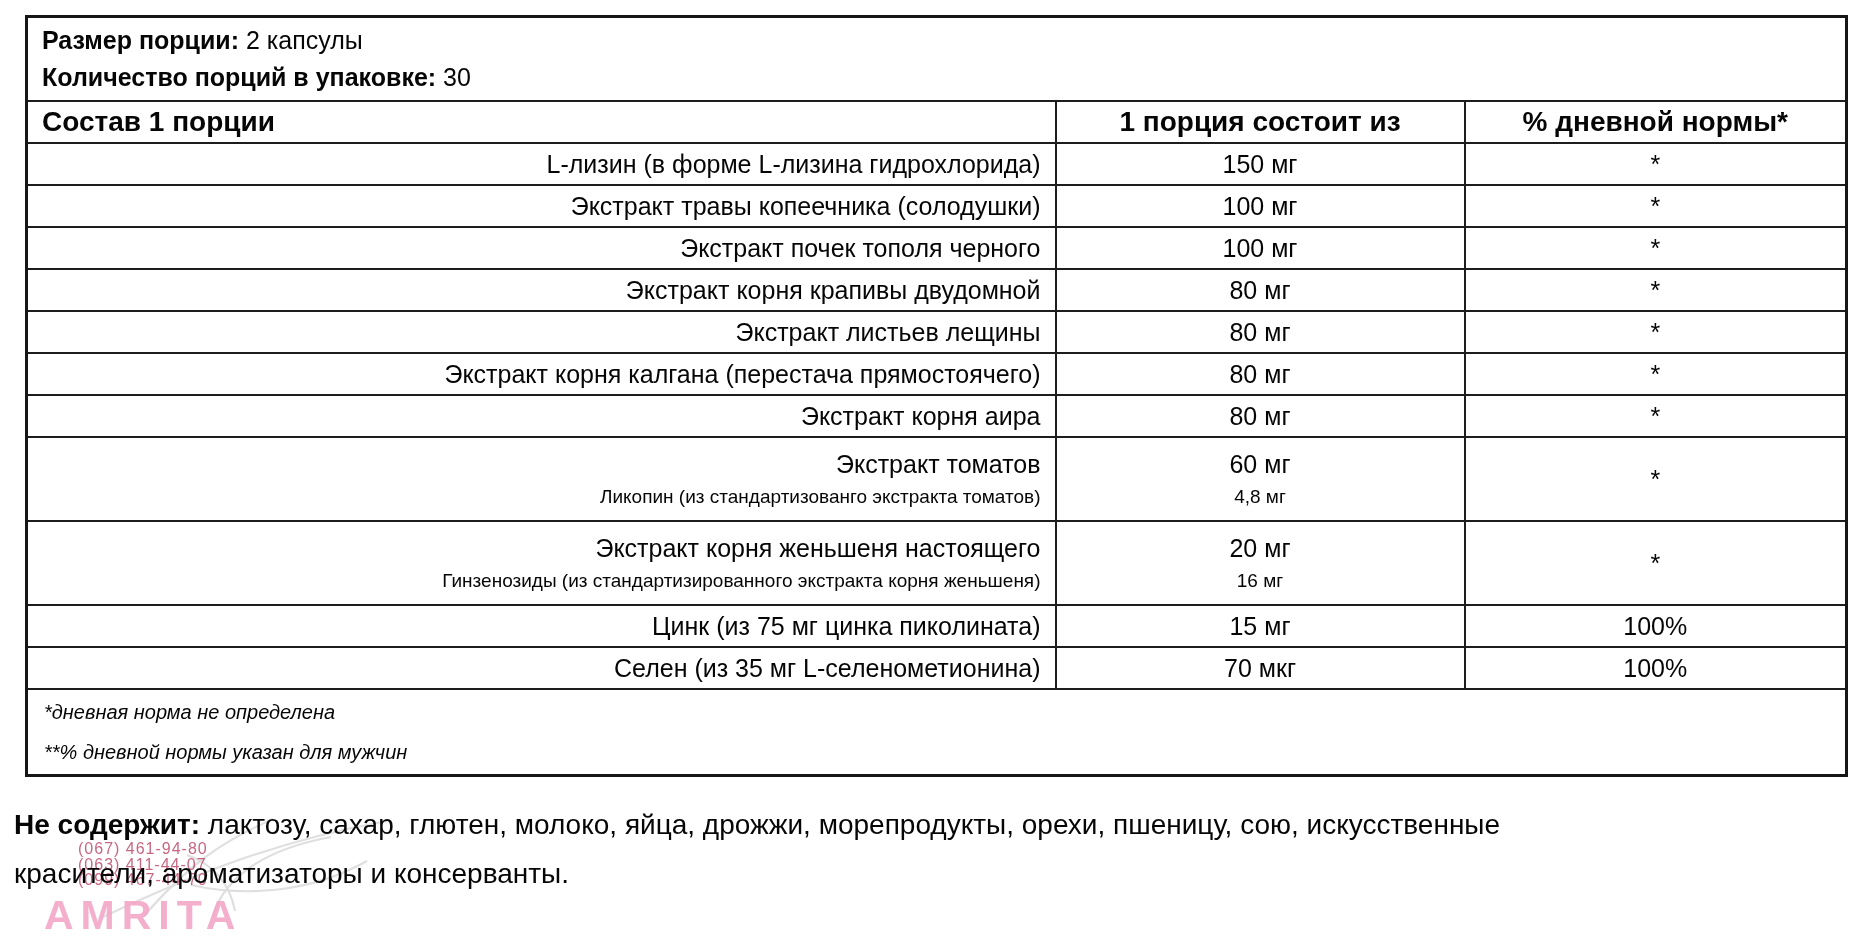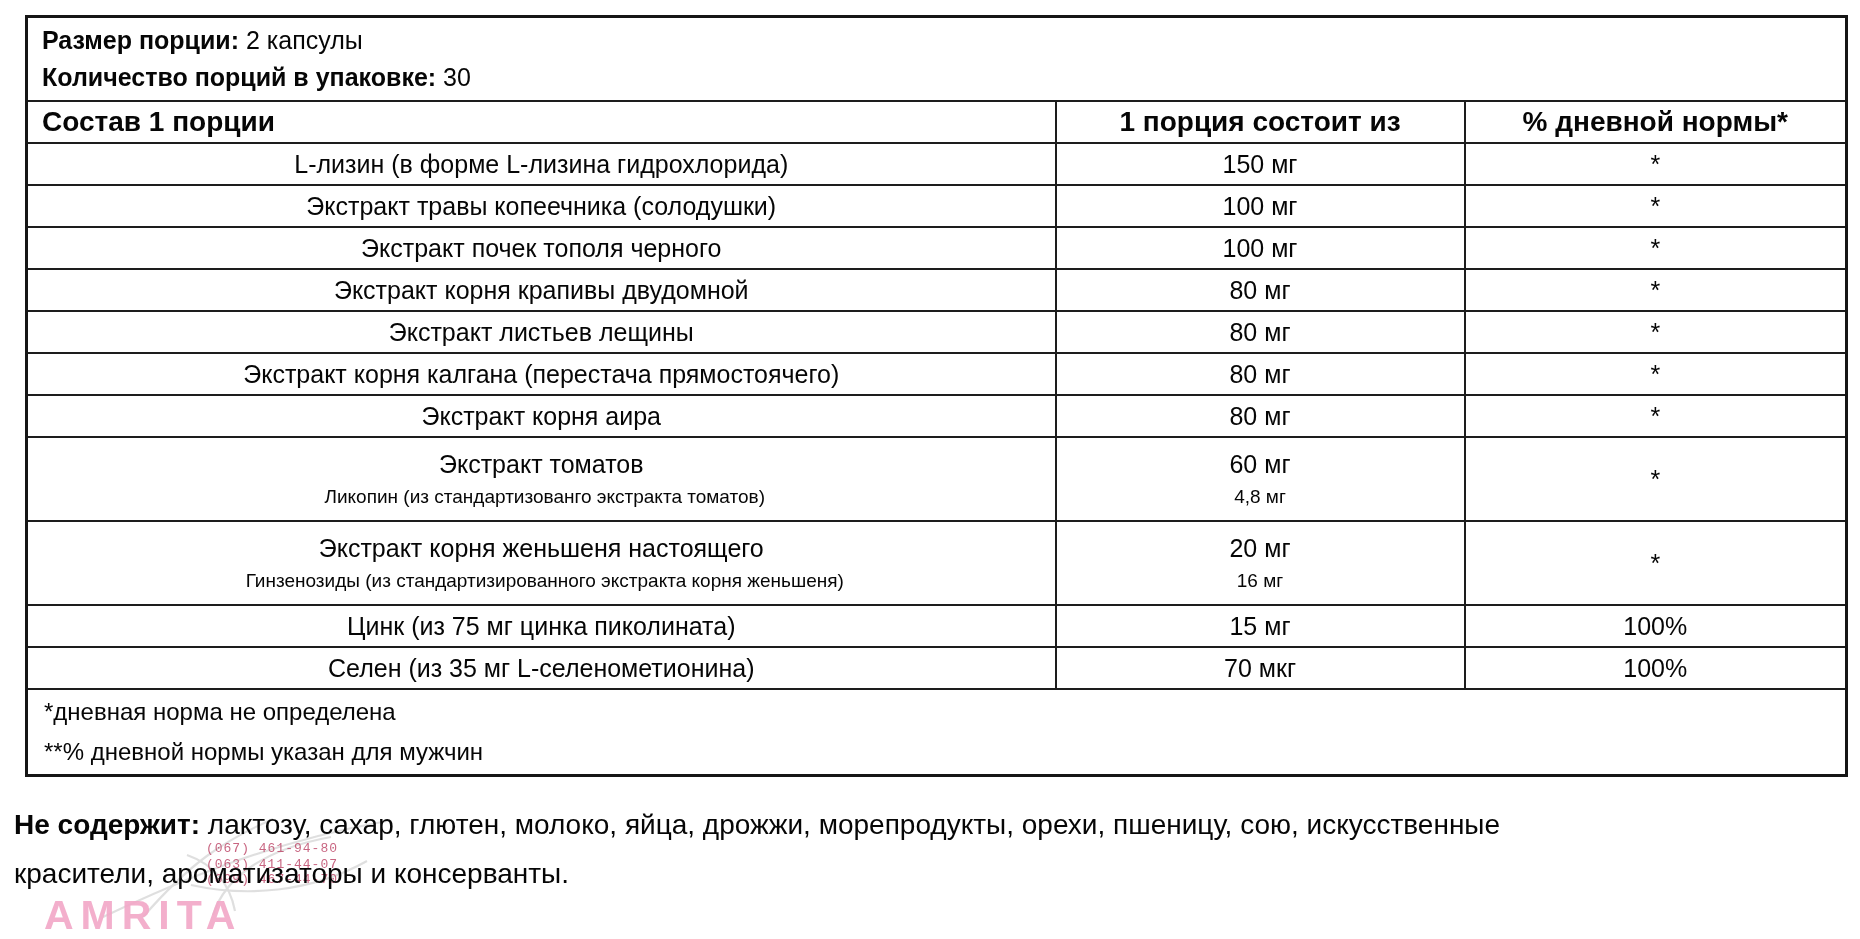--- a/index.html
+++ b/index.html
@@ -20,39 +20,39 @@
     font-size:25px;color:#060606;
     vertical-align:middle;
   }
   tr.serving-row td{height:82px;border-bottom:2px solid #1d1d1d;}
   tr.serving-row .line{line-height:37px;}
   tr.serving-row .lbl{font-weight:bold;}
   tr.head-row th{height:40px;font-size:28px;font-weight:bold;text-align:center;}
   tr.head-row th.c1{text-align:left;}
   tbody.rows td{height:40px;}
   tbody.rows tr.merged td{height:82px;}
-  td.c1{text-align:center;}
+  td.c1{text-align:right;}
   td.c2,td.c3{text-align:center;}
   .sub{font-size:19px;margin-top:7px;}
   td.c1 .sub{padding-left:7px;}
   tfoot td{height:84px;}
-  tfoot .note{line-height:40px;font-size:24px;padding-left:2px;}
+  tfoot .note{line-height:40px;font-size:20px;padding-left:2px;font-style:italic;}
   
   .disclaimer{
     position:absolute;left:14px;top:800px;width:1800px;
     font-size:28px;line-height:49px;color:#060606;z-index:2;
   }
   .disclaimer .lbl{font-weight:bold;}
   
   .watermark{position:absolute;left:0;top:0;z-index:1;}
   .wm-swirl{position:absolute;left:95px;top:815px;opacity:.55;}
   .wm-phones{
     position:absolute;left:78px;top:841px;width:260px;
-    font-size:13px;line-height:15px;text-align:right;
-    color:rgba(186,62,98,0.8);letter-spacing:1px;font-family:Liberation Mono, monospace;
+    font-size:16px;line-height:15px;text-align:left;
+    color:rgba(186,62,98,0.8);letter-spacing:1px;
   }
   .wm-phones .ph{margin-bottom:0px;line-height:15.5px;}
   .wm-brand{
     position:absolute;left:44px;top:890px;
     font-size:41px;font-weight:bold;letter-spacing:7px;
     color:rgba(242,166,199,0.9);
     line-height:50px;
   }
 </style>
 </head>

